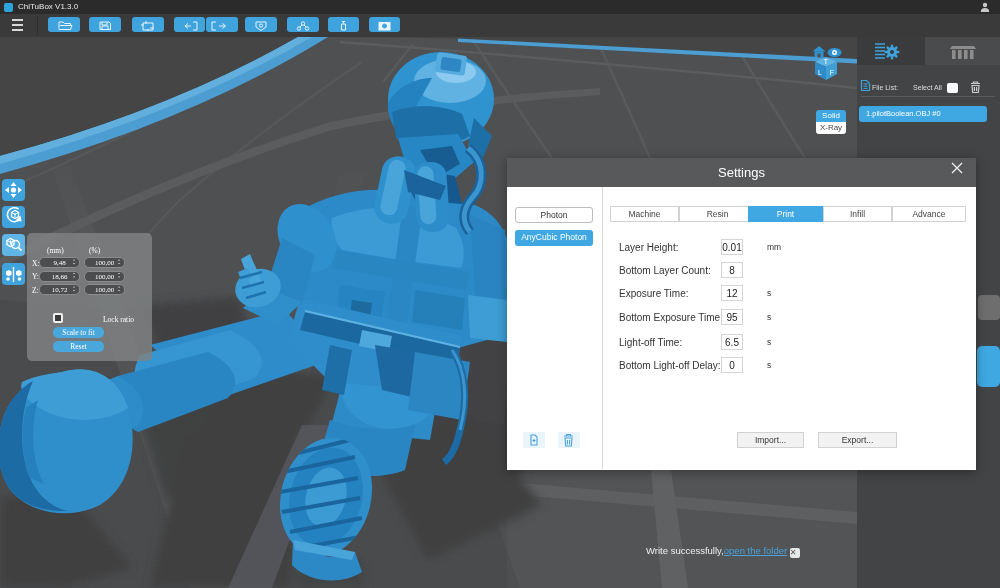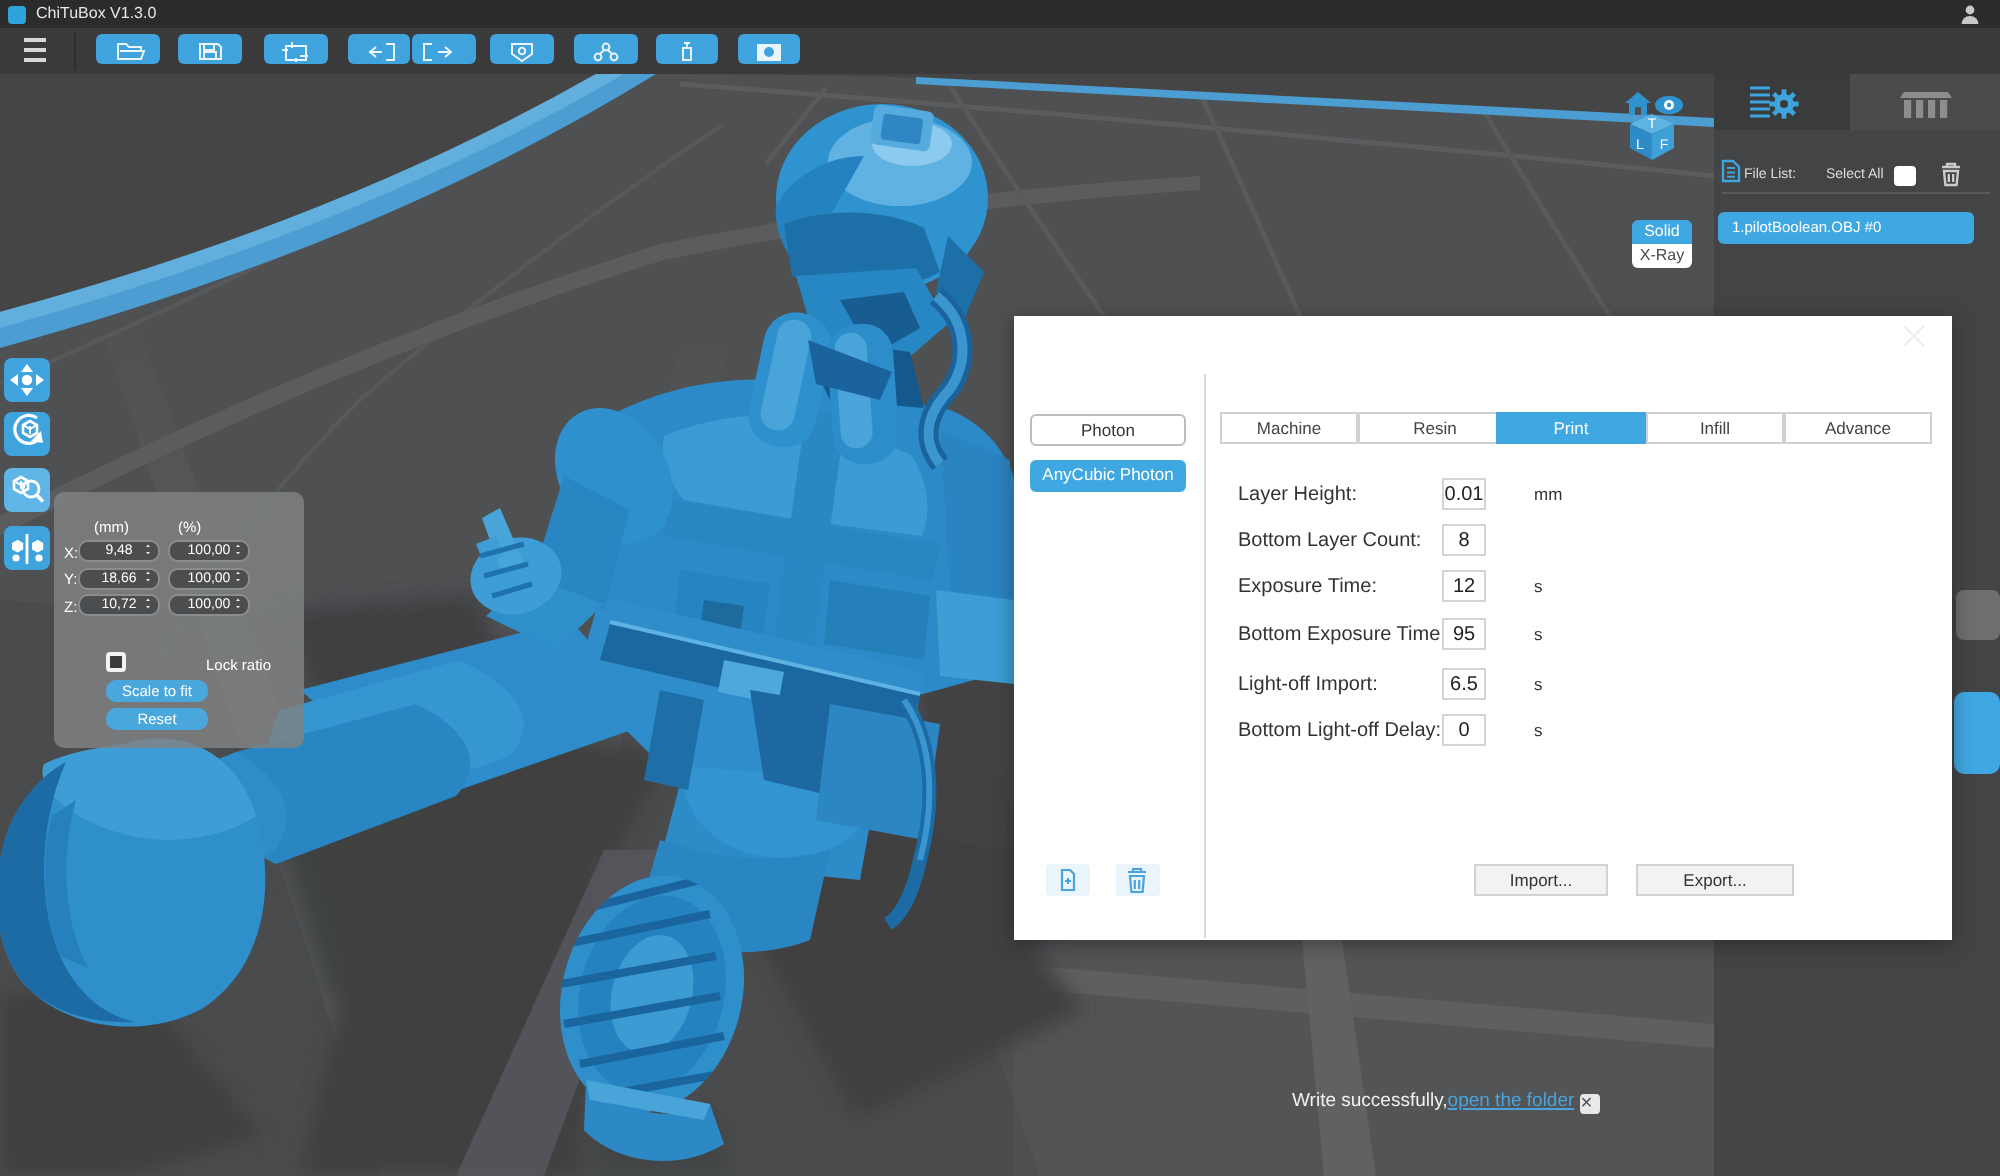--- a/index.html
+++ b/index.html
@@ -35,22 +35,22 @@
      font-size:8.5px; text-align:center; line-height:14px; }
   .frow { position:absolute; font-size:10px; color:#333; }
   .finput { position:absolute; left:214px; width:22px; height:16px; border:1px solid #d4d4d4; font-size:10px;
      color:#222; text-align:center; line-height:15px; }
   .funit { position:absolute; left:260px; font-size:8.5px; color:#333; }
   .dbtn { position:absolute; top:274px; height:16px; background:#f2f2f2; border:1px solid #d2d2d2;
      font-size:8.5px; color:#333; text-align:center; line-height:14px; }
   .dico { position:absolute; top:274px; width:22px; height:16px; background:#eaf4fb; border-radius:2px; }
   
   .sbtn { position:absolute; left:2px; width:23px; height:22px; background:#3fa3de; border-radius:4px; }
-  #spanel { position:absolute; left:27px; top:246px; width:125px; height:128px; border-radius:5px;
-     background:rgba(128,130,132,0.82); font-size:7.5px; color:#fff; }
+  #spanel { position:absolute; left:27px; top:233px; width:125px; height:128px; border-radius:5px;
+     background:rgba(128,130,132,0.82); font-size:7.5px; color:#fff;font-family:Liberation Serif, serif; }
   .spin { position:absolute; height:11px; background:rgba(70,72,74,0.9); border:1px solid #8a8c8e;
      border-radius:5px; color:#fff; font-size:7px; text-align:center; line-height:10px; }
   .pbtn { position:absolute; left:26px; width:51px; height:11px; background:#4aa7dc; border-radius:5px;
      color:#fff; font-size:7.5px; text-align:center; line-height:11px; }
   #solid { position:absolute; left:816px; top:110px; width:30px; height:12px; background:#3fa7e1;
      border-radius:3px 3px 0 0; color:#fff; font-size:8px; text-align:center; line-height:12px; }
   #xray { position:absolute; left:816px; top:122px; width:30px; height:12px; background:#fff;
      border-radius:0 0 3px 3px; color:#4a4a4a; font-size:8px; text-align:center; line-height:12px; }
   #toast { position:absolute; left:646px; top:545px; font-size:9.5px; color:#f0f0f0; white-space:nowrap; }
   #toast a { color:#4aa3dc; text-decoration:underline; }
@@ -384,20 +384,21 @@
     </g>
   </svg>
   <div id="solid">Solid</div>
   <div id="xray">X-Ray</div>
 
   <div id="toast"><span>Write successfully,</span><a>open the folder</a>
     <span style="display:inline-block;width:10px;height:10px;background:#e8e8e8;border-radius:2px;color:#555;font-size:8px;line-height:10px;vertical-align:-1px;">✕</span>
   </div>
 
   <div id="dlg">
+    <div id="dlgtitle">Settings</div>
     <svg id="dlgx" class="abs" style="right:8px;top:3px" width="14" height="14">
         <path d="M2,2 L12,12 M12,2 L2,12" stroke="#f0f0f0" stroke-width="1.3"></path>
       </svg>
     <div class="lbtn" style="top:49px;border:1px solid #bdbdbd;background:#fff;color:#333;">Photon</div>
     <div class="lbtn" style="top:72px;background:#3fa7e1;color:#fff;">AnyCubic Photon</div>
     <div id="vline"></div>
     <div class="dtab" style="left:103px;width:69px;">Machine</div>
     <div class="dtab" style="left:172px;width:77px;">Resin</div>
     <div class="dtab" style="left:241px;width:75px;background:#3fa7e1;border-color:#3fa7e1;color:#fff;">Print</div>
     <div class="dtab" style="left:316px;width:69px;">Infill</div>
@@ -411,21 +412,21 @@
     <div class="finput" style="top:104px;">8</div>
 
     <div class="frow" style="left:112px;top:130px;">Exposure Time:</div>
     <div class="finput" style="top:127px;">12</div>
     <div class="funit" style="top:130px;">s</div>
 
     <div class="frow" style="left:112px;top:154px;">Bottom Exposure Time:</div>
     <div class="finput" style="top:151px;">95</div>
     <div class="funit" style="top:154px;">s</div>
 
-    <div class="frow" style="left:112px;top:179px;">Light-off Import:</div>
+    <div class="frow" style="left:112px;top:179px;">Light-off Time:</div>
     <div class="finput" style="top:176px;">6.5</div>
     <div class="funit" style="top:179px;">s</div>
 
     <div class="frow" style="left:112px;top:202px;">Bottom Light-off Delay:</div>
     <div class="finput" style="top:199px;">0</div>
     <div class="funit" style="top:202px;">s</div>
 
     <div class="dbtn" style="left:230px;width:67px;">Import...</div>
     <div class="dbtn" style="left:311px;width:79px;">Export...</div>
     <div class="dico" style="left:16px;"></div>

